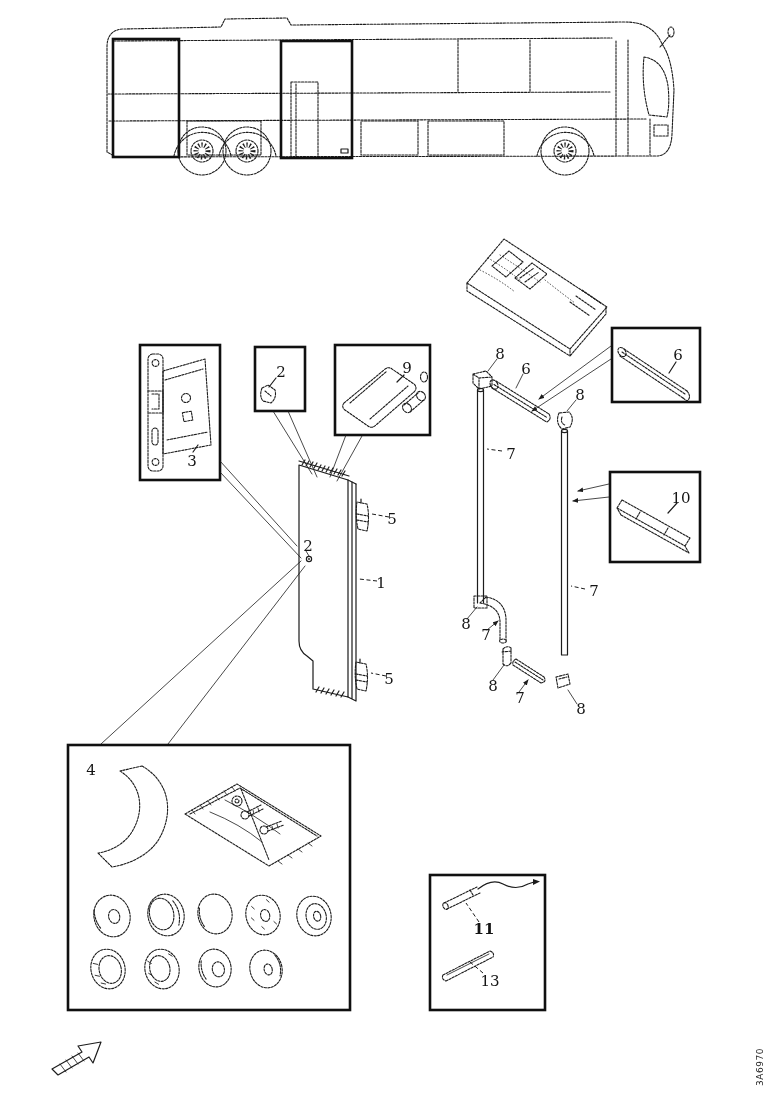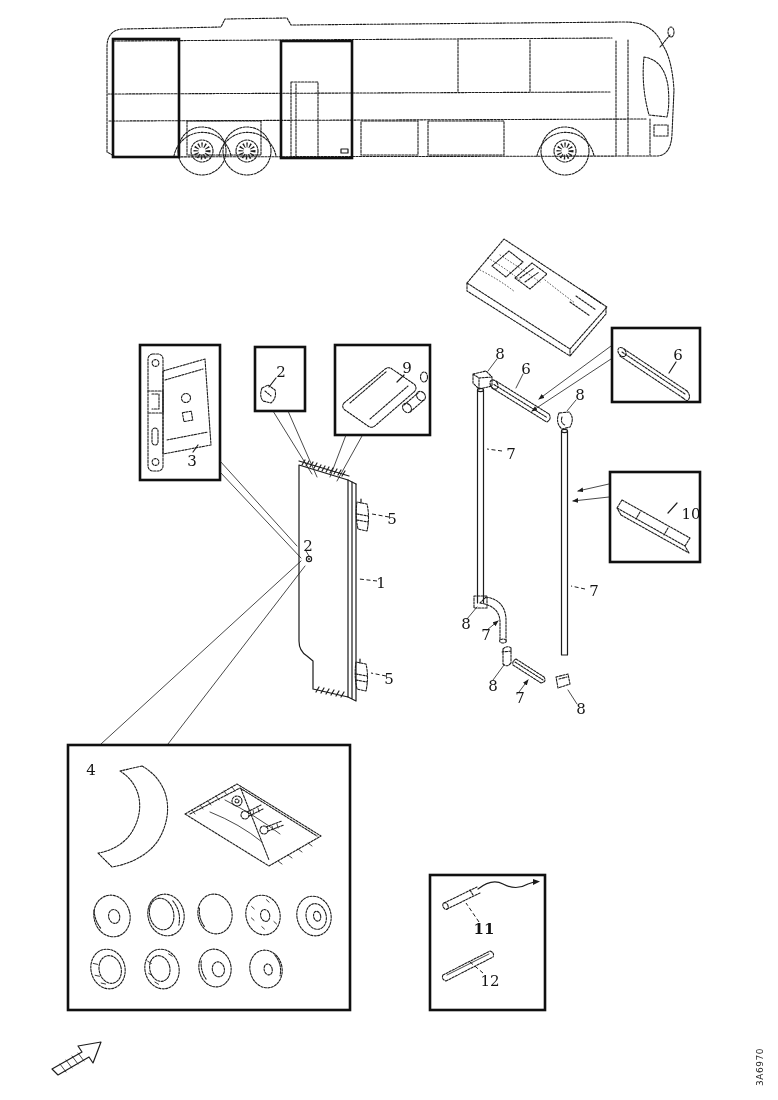--- a/index.html
+++ b/index.html
@@ -252,31 +252,31 @@
 
 <div>
       <span class="callout" style="left: 500px; top: 354px;">8</span>
       <span class="callout" style="left: 526px; top: 369px;">6</span>
       <span class="callout" style="left: 580px; top: 395px;">8</span>
       <span class="callout" style="left: 678px; top: 355px;">6</span>
       <span class="callout" style="left: 281px; top: 372px;">2</span>
       <span class="callout" style="left: 407px; top: 368px;">9</span>
       <span class="callout" style="left: 192px; top: 461px;">3</span>
       <span class="callout" style="left: 511px; top: 454px;">7</span>
-      <span class="callout" style="left: 681px; top: 514px; margin-left: 10px;">10</span>
+      <span class="callout" style="left: 681px; top: 498px;">10</span>
       <span class="callout" style="left: 392px; top: 519px;">5</span>
       <span class="callout" style="left: 308px; top: 546px;">2</span>
       <span class="callout" style="left: 381px; top: 583px;">1</span>
       <span class="callout" style="left: 594px; top: 591px;">7</span>
       <span class="callout" style="left: 466px; top: 624px;">8</span>
       <span class="callout" style="left: 486px; top: 635px;">7</span>
       <span class="callout" style="left: 389px; top: 679px;">5</span>
       <span class="callout" style="left: 493px; top: 686px;">8</span>
       <span class="callout" style="left: 520px; top: 698px;">7</span>
       <span class="callout" style="left: 581px; top: 709px;">8</span>
       <span class="callout" style="left: 91px; top: 770px;">4</span>
       <span class="callout" style="left: 484px; top: 929px; font-weight: bold;">11</span>
-      <span class="callout" style="left: 490px; top: 981px;">12</span>
+      <span class="callout" style="left: 490px; top: 981px;">13</span>
     </div>
 
 <span class="doc-code">3A6970</span>
 
 </div>
 
 </body></html>

